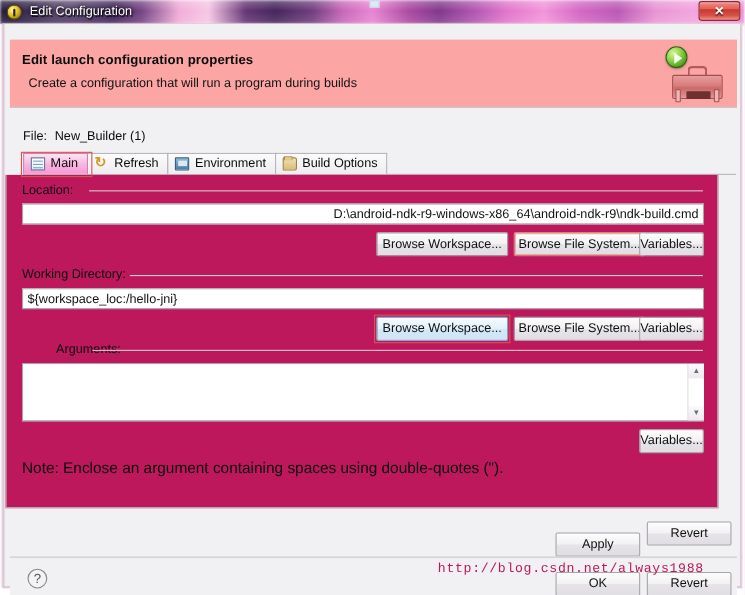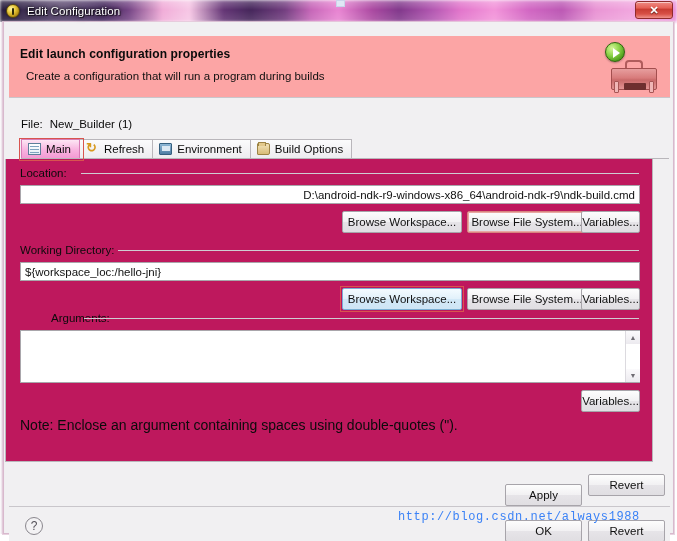--- a/index.html
+++ b/index.html
@@ -358,21 +358,21 @@
     width: 18px; height: 18px; border-radius: 50%;
     border: 1px solid #8a878e;
     color: #55525a; font-size: 12px;
     display: flex; align-items: center; justify-content: center;
     background: #f3f2f4;
     cursor: pointer;
   }
   #watermark {
     position: absolute; left: 398px; top: 510px;
     font-size: 12px;
-    color: #3b82f6;
+    color: #be185d;
     font-family: "Liberation Mono", monospace;
     letter-spacing: .6px;
     white-space: nowrap;
     z-index: 1;
     pointer-events: none;
   }
 
   
   #outer-left-edge {
     position: absolute; left: 0; top: 22px; width: 3px; height: 512px;

